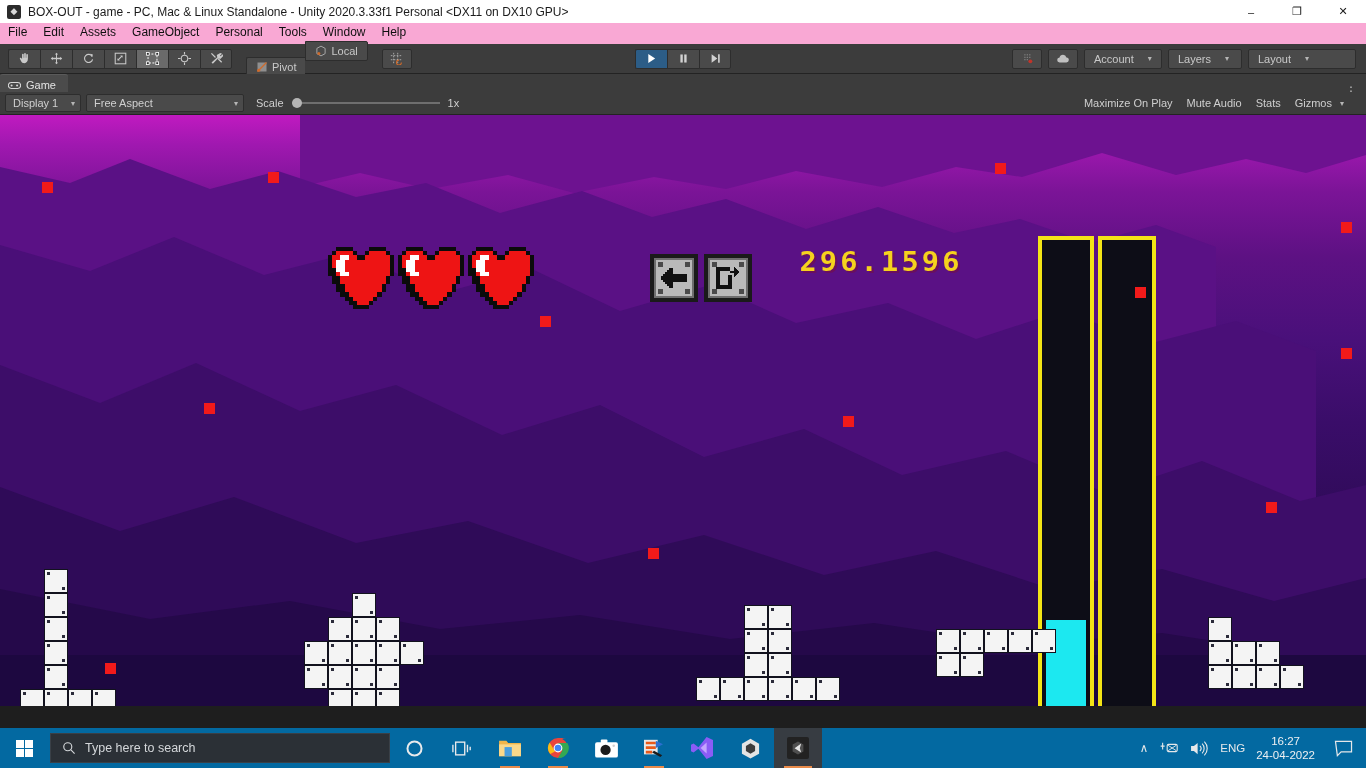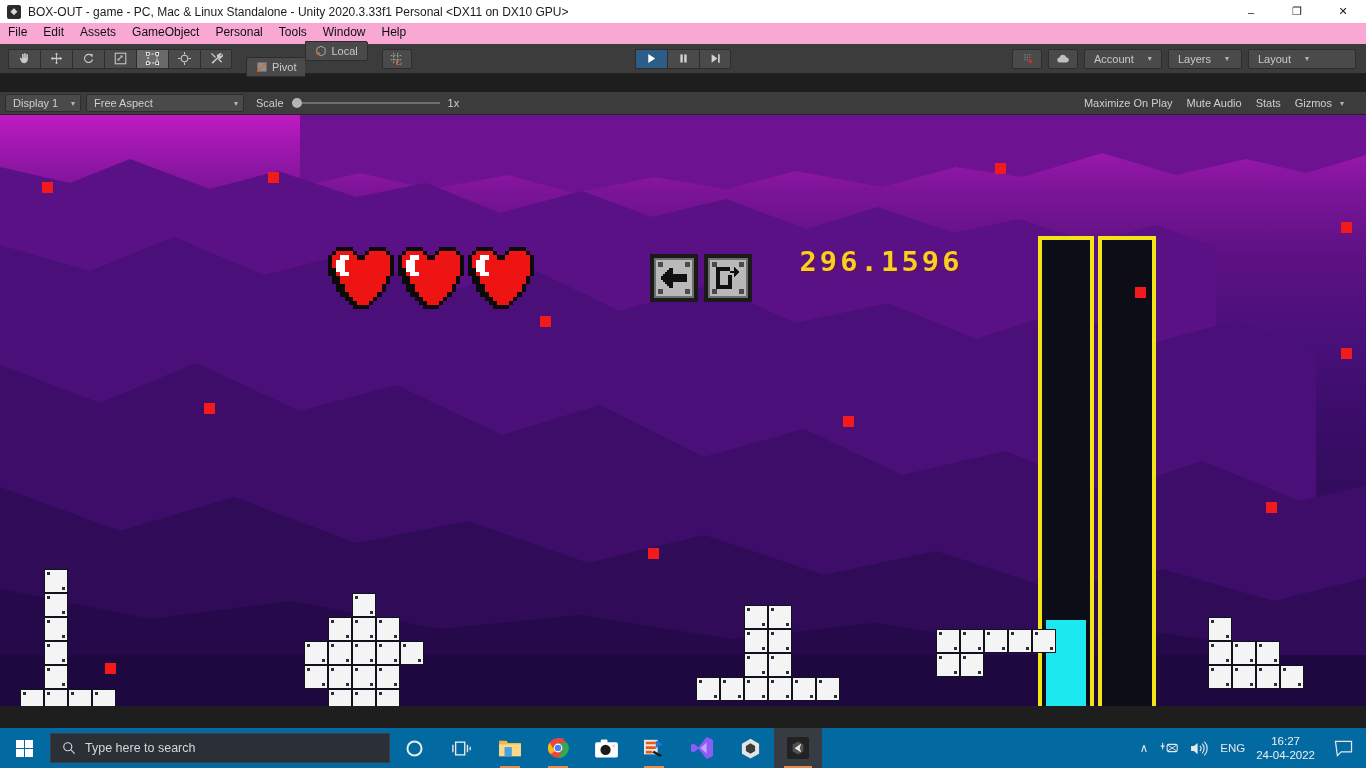--- a/index.html
+++ b/index.html
@@ -383,20 +383,31 @@
         <span>Layers</span>
         <span class="caret">▾</span>
       </div>
       <div class="dropbtn layout">
         <span>Layout</span>
         <span class="caret">▾</span>
       </div>
     </div>
   </div>
 
+  <div class="tabstrip">
+    <div class="tab">
+      <svg width="13" height="9" viewBox="0 0 18 11">
+          <rect x="0.5" y="1.5" width="17" height="8" rx="4" fill="none" stroke="#d8d8d8" stroke-width="1.4"></rect>
+          <circle cx="5" cy="5.5" r="1.4" fill="#d8d8d8"></circle>
+          <circle cx="12.6" cy="5.5" r="1.4" fill="#d8d8d8"></circle>
+        </svg>
+      <span>Game</span>
+    </div>
+    <div class="tab-menu">⋮</div>
+  </div>
 
   <div class="gamebar">
     <div class="gb-drop gb-display">
       <span>Display 1</span>
       <span class="caret">▾</span>
     </div>
     <div class="gb-drop gb-aspect">
       <span>Free Aspect</span>
       <span class="caret">▾</span>
     </div>

